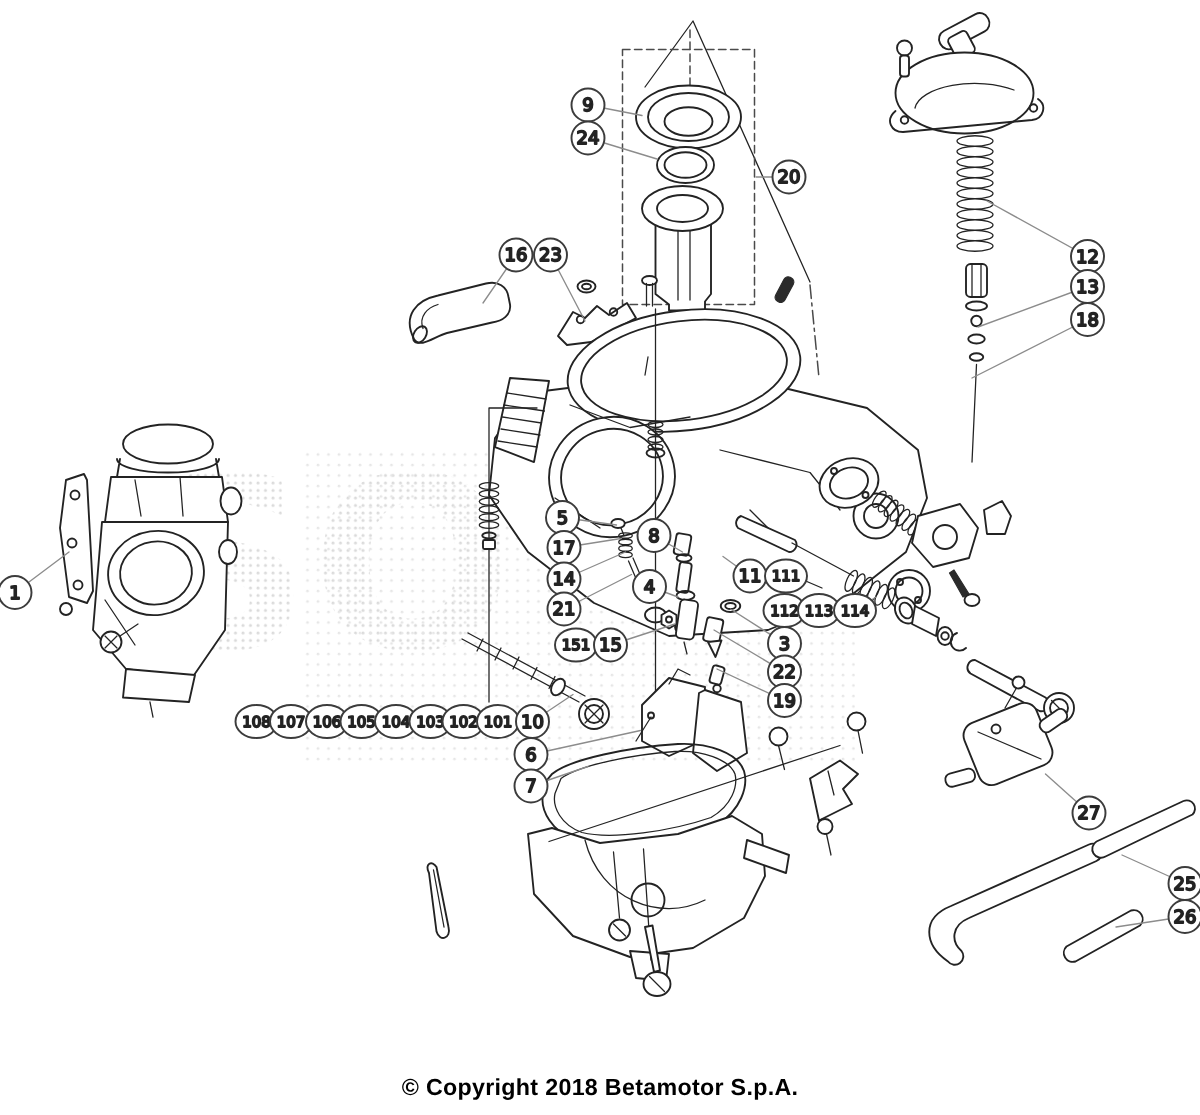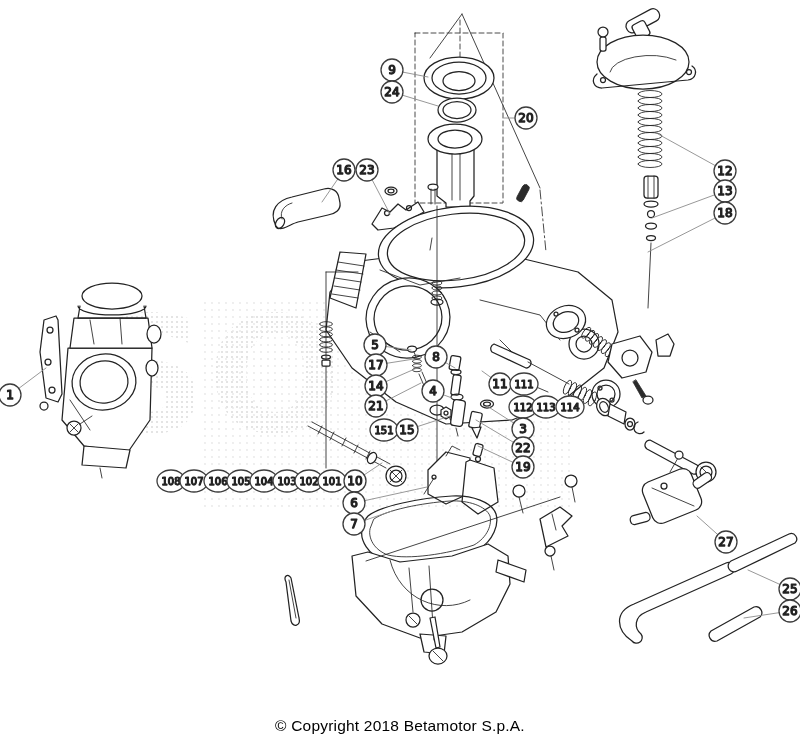--- a/index.html
+++ b/index.html
@@ -11,21 +11,21 @@
   #artwork .fw{fill:#ffffff;}
   #artwork .tn{stroke-width:0.85;}
   #artwork .dk{fill:#2b2b2b;stroke:#2b2b2b;stroke-width:0.8;}
   #artwork .dash{stroke-dasharray:5 3;stroke:#4a4a4a;stroke-width:1;}
   #artwork .dashdot{stroke-dasharray:9 3 2 3;stroke:#4a4a4a;stroke-width:1;}
   .leader-line{stroke:#8c8c8c;stroke-width:0.9;fill:none;}
   .callout-circle{fill:#ffffff;stroke:#3c3c3c;stroke-width:1.3;}
   .callout-text{font-family:"DejaVu Sans",sans-serif;font-size:12px;fill:#111;text-anchor:middle;}
   .callout-text.small{font-size:10px;}
   #copyright{position:absolute;left:0;right:0;bottom:8px;text-align:center;
-             font-weight:400;font-size:15.5px;color:#000;letter-spacing:0.2px;}
+             font-weight:700;font-size:15.5px;color:#000;letter-spacing:0.2px;}
 </style>
 </head>
 <body>
 
 <div id="stage">
   <svg id="art" width="800" height="743" viewBox="0 0 800 743">
     <defs>
       <pattern id="dotp" width="5" height="5" patternUnits="userSpaceOnUse">
         <circle cx="2" cy="2" r="1" fill="#bdbdbd"></circle>
       </pattern>

